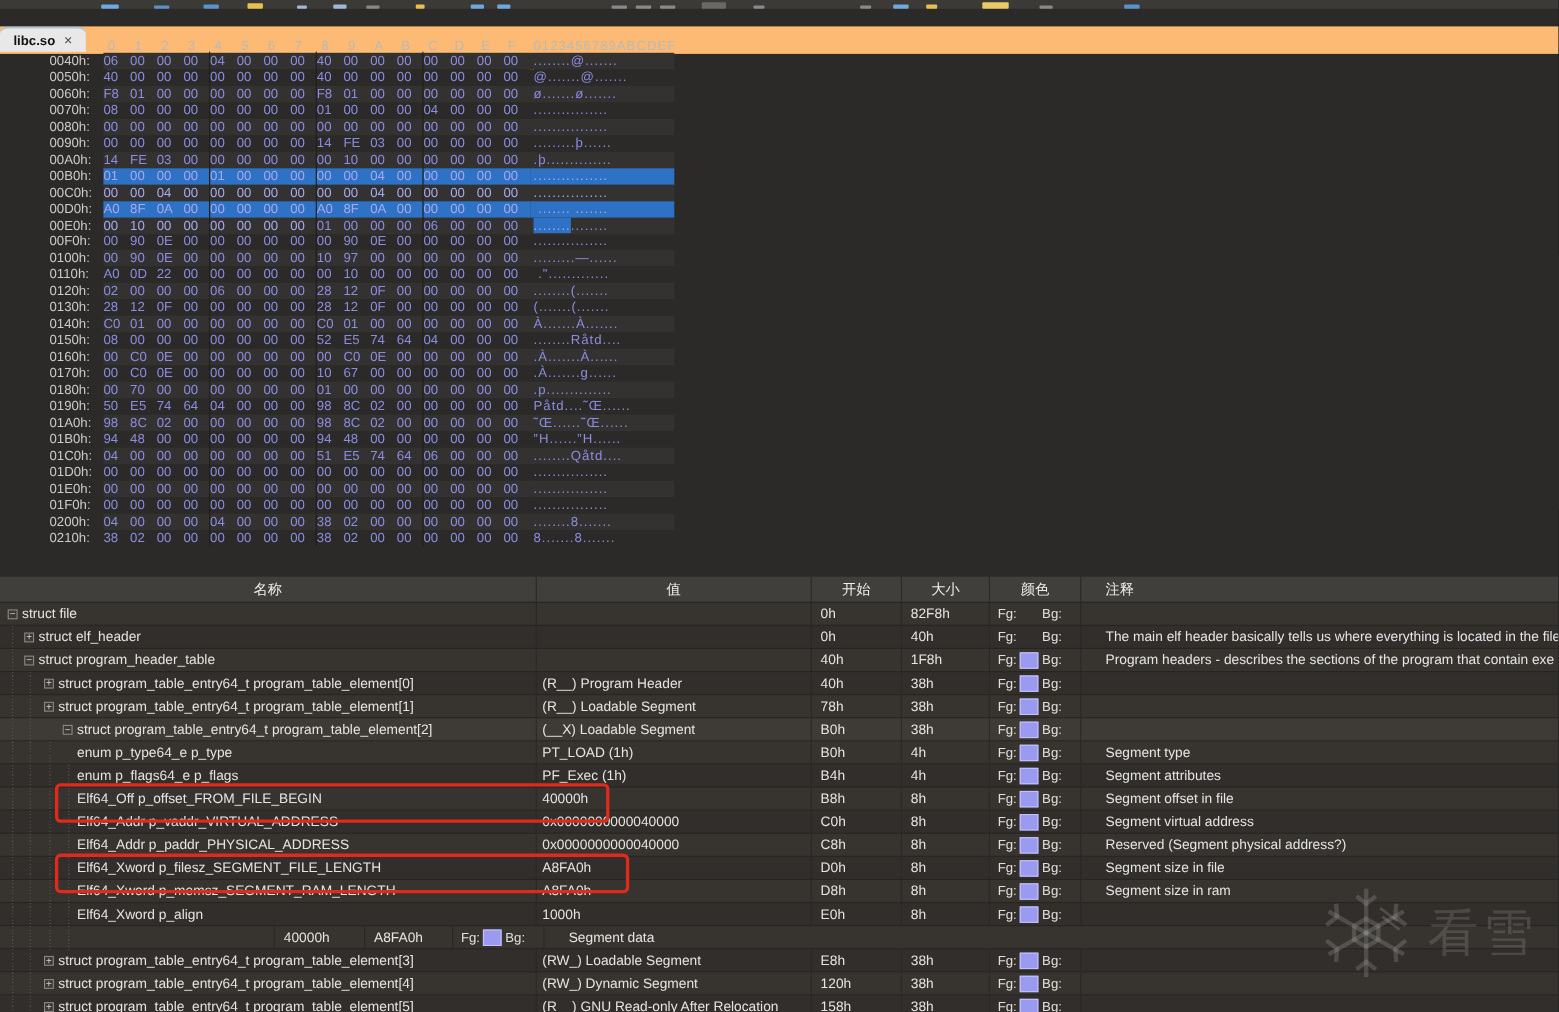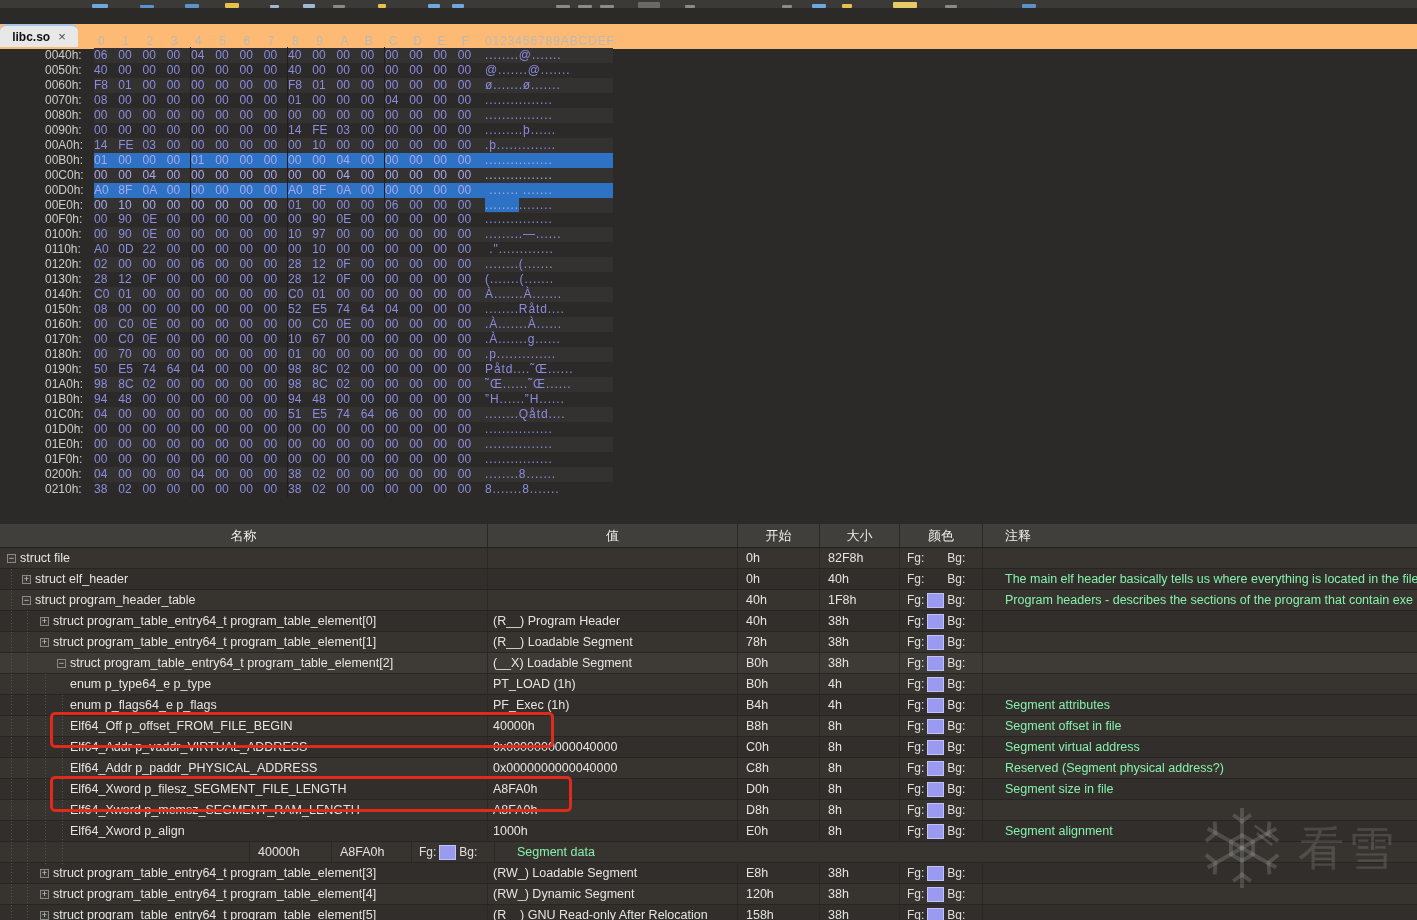--- a/index.html
+++ b/index.html
@@ -49,21 +49,21 @@
   .vt-row{display:flex;height:21px;border-bottom:1px solid #262522;box-sizing:border-box;background:#312E2B;}
   .vt-row.light{background:#37342F;}
   .vt-row.current{background:#3E3B36;}
   .cell{border-right:1px solid #2A2927;box-sizing:border-box;display:flex;align-items:center;
         overflow:hidden;white-space:nowrap;flex:none;}
   .c-name{width:488px;}
   .c-val{width:250px;padding-left:5px;}
   .c-start{width:82px;padding-left:8px;}
   .c-size{width:80px;padding-left:8px;}
   .c-color{width:83px;padding-left:7px;gap:3px;font-size:12px;color:#E0DFDC;}
-  .c-comment{flex:1;padding-left:22px;border-right:none;color:#86efac;}
+  .c-comment{flex:1;padding-left:22px;border-right:none;color:#e5e5e5;}
   .tree-icon{width:9px;height:9px;border:1px solid #8A8884;box-sizing:border-box;flex:none;
              font-size:9px;line-height:6px;text-align:center;color:#D6D4D0;background:#3B3936;margin-right:4px;}
   .tree-icon.hidden{visibility:hidden;}
   .swatch{width:17px;height:15px;background:#9A9AF0;border:1px solid #C2C2F6;box-sizing:border-box;flex:none;}
   .swatch.none{visibility:hidden;}
   .guide{position:absolute;width:1px;background-image:repeating-linear-gradient(to bottom,#54524D 0 1px,transparent 1px 3px);pointer-events:none;}
   .redbox{position:absolute;border:3px solid #DF2A1C;border-radius:5px;pointer-events:none;}
 
   
   .watermark{position:absolute;left:1198px;top:804px;display:flex;align-items:center;gap:12px;pointer-events:none;}
@@ -253,20 +253,21 @@
             <span>enum p_type64_e p_type</span>
           </div>
           <div class="cell c-val">PT_LOAD (1h)</div>
           <div class="cell c-start">B0h</div>
           <div class="cell c-size">4h</div>
           <div class="cell c-color">
             <span>Fg:</span>
             <span class="swatch" style="background: rgb(154, 154, 240);"></span>
             <span>Bg:</span>
           </div>
+          <div class="cell c-comment">Segment type</div>
         </div>
         <div class="vt-row">
           <div class="cell c-name">
             <span class="tree-icon hidden" style="margin-left: 57px;"></span>
             <span>enum p_flags64_e p_flags</span>
           </div>
           <div class="cell c-val">PF_Exec (1h)</div>
           <div class="cell c-start">B4h</div>
           <div class="cell c-size">4h</div>
           <div class="cell c-color">
@@ -342,35 +343,35 @@
             <span>Elf64_Xword p_memsz_SEGMENT_RAM_LENGTH</span>
           </div>
           <div class="cell c-val">A8FA0h</div>
           <div class="cell c-start">D8h</div>
           <div class="cell c-size">8h</div>
           <div class="cell c-color">
             <span>Fg:</span>
             <span class="swatch" style="background: rgb(154, 154, 240);"></span>
             <span>Bg:</span>
           </div>
+          <div class="cell c-comment">Segment size in ram</div>
         </div>
         <div class="vt-row">
           <div class="cell c-name">
             <span class="tree-icon hidden" style="margin-left: 57px;"></span>
             <span>Elf64_Xword p_align</span>
           </div>
           <div class="cell c-val">1000h</div>
           <div class="cell c-start">E0h</div>
           <div class="cell c-size">8h</div>
           <div class="cell c-color">
             <span>Fg:</span>
             <span class="swatch" style="background: rgb(154, 154, 240);"></span>
             <span>Bg:</span>
           </div>
-          <div class="cell c-comment">Segment alignment</div>
         </div>
         <div class="vt-row light">
           <div class="cell c-val"></div>
           <div class="cell c-start">40000h</div>
           <div class="cell c-size">A8FA0h</div>
           <div class="cell c-color">
             <span>Fg:</span>
             <span class="swatch" style="background: rgb(154, 154, 240);"></span>
             <span>Bg:</span>
           </div>

